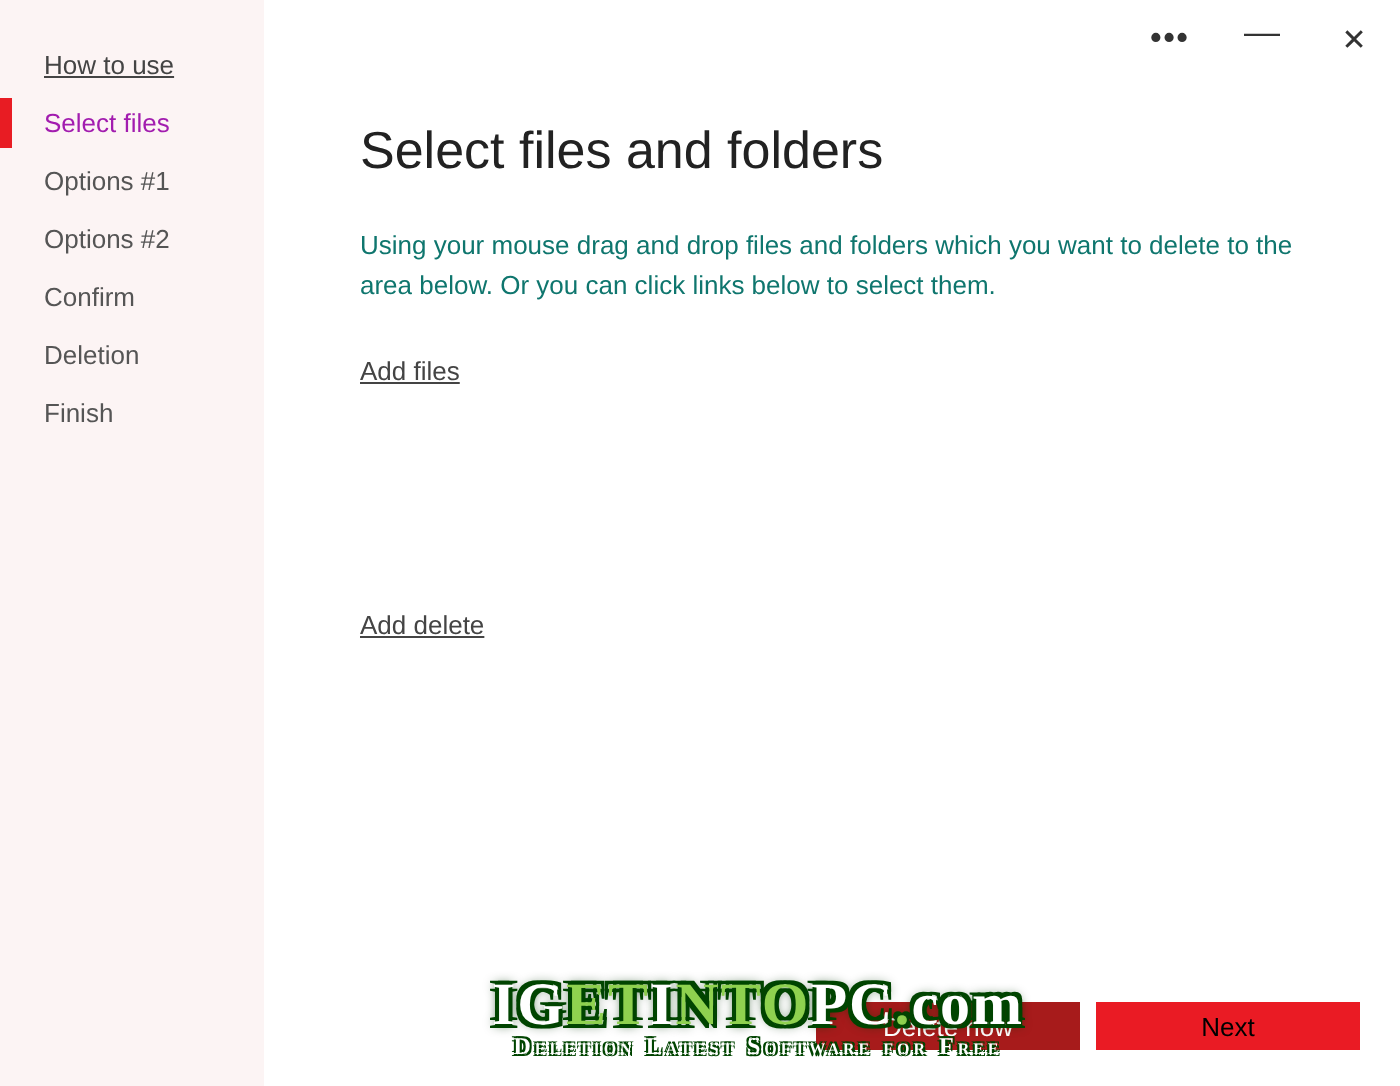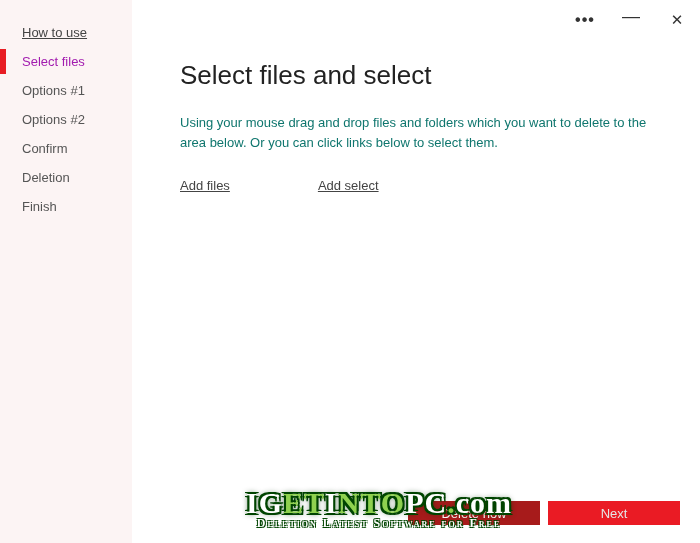--- a/index.html
+++ b/index.html
@@ -18,27 +18,27 @@
     .titlebar { height: 40px; display: flex; justify-content: flex-end; align-items: center; padding-right: 0; }
     .titlebar-btn { width: 46px; height: 32px; display: flex; align-items: center; justify-content: center; cursor: pointer; color: #333; font-size: 14px; }
     .dots { font-size: 16px; letter-spacing: 1px; font-weight: bold; }
     .minimize { font-size: 18px; position: relative; top: -4px; }
     .close-x { font-size: 15px; }
     
     .content { padding: 20px 40px 0 48px; }
     .page-title { font-size: 26px; font-weight: 400; color: #222; margin-bottom: 22px; }
     .instructions { font-size: 13px; color: #0f766e; line-height: 1.5; margin-bottom: 26px; max-width: 480px; }
     
-    .links-row { display: flex; gap: 88px; }
+    .links-row { display: flex; gap: 112px; flex-direction: column; }
     .action-link { font-size: 13px; color: #444; text-decoration: underline; cursor: pointer; }
     
     .footer { position: absolute; bottom: 18px; right: 20px; display: flex; gap: 8px; }
     .btn { width: 132px; height: 24px; display: flex; align-items: center; justify-content: center; font-size: 13px; cursor: pointer; border: none; }
     .btn-delete { background: #a71b1b; color: #fff; }
-    .btn-next { background: #ea1b24; color: #e5e5e5; }
+    .btn-next { background: #ea1b24; color: #000000; }
     
     .watermark { position: absolute; bottom: 12px; left: 50%; transform: translateX(-50%); text-align: center; pointer-events: none; margin-left: 29px; }
     .watermark-main { font-family: Georgia, serif; font-size: 30px; font-weight: bold; color: #fff; text-shadow: -2px -2px 0 #004400, 2px -2px 0 #004400, -2px 2px 0 #004400, 2px 2px 0 #004400, 0 0 6px #003300; letter-spacing: 1px; }
     .watermark-main .green { color: #8fd14f; }
     .watermark-sub { font-family: Georgia, serif; font-size: 12px; font-weight: bold; color: #fff; text-shadow: -1px -1px 0 #004400, 1px -1px 0 #004400, -1px 1px 0 #004400, 1px 1px 0 #004400; letter-spacing: 2px; font-variant: small-caps; margin-top: -4px; }
   </style>
 </head>
 <body>
 
 <div class="window">
@@ -59,25 +59,25 @@
       </div>
       <div class="titlebar-btn">
         <span class="minimize">—</span>
       </div>
       <div class="titlebar-btn">
         <span class="close-x">✕</span>
       </div>
     </div>
 
     <div class="content">
-      <h1 class="page-title">Select files and select</h1>
+      <h1 class="page-title">Select files and folders</h1>
       <p class="instructions">Using your mouse drag and drop files and folders which you want to delete to the area below. Or you can click links below to select them.</p>
       <div class="links-row">
         <a class="action-link">Add files</a>
-        <a class="action-link">Add select</a>
+        <a class="action-link">Add delete</a>
       </div>
     </div>
 
     <div class="footer">
       <button class="btn btn-delete">Delete now</button>
       <button class="btn btn-next">Next</button>
     </div>
   </div>
 </div>
 

